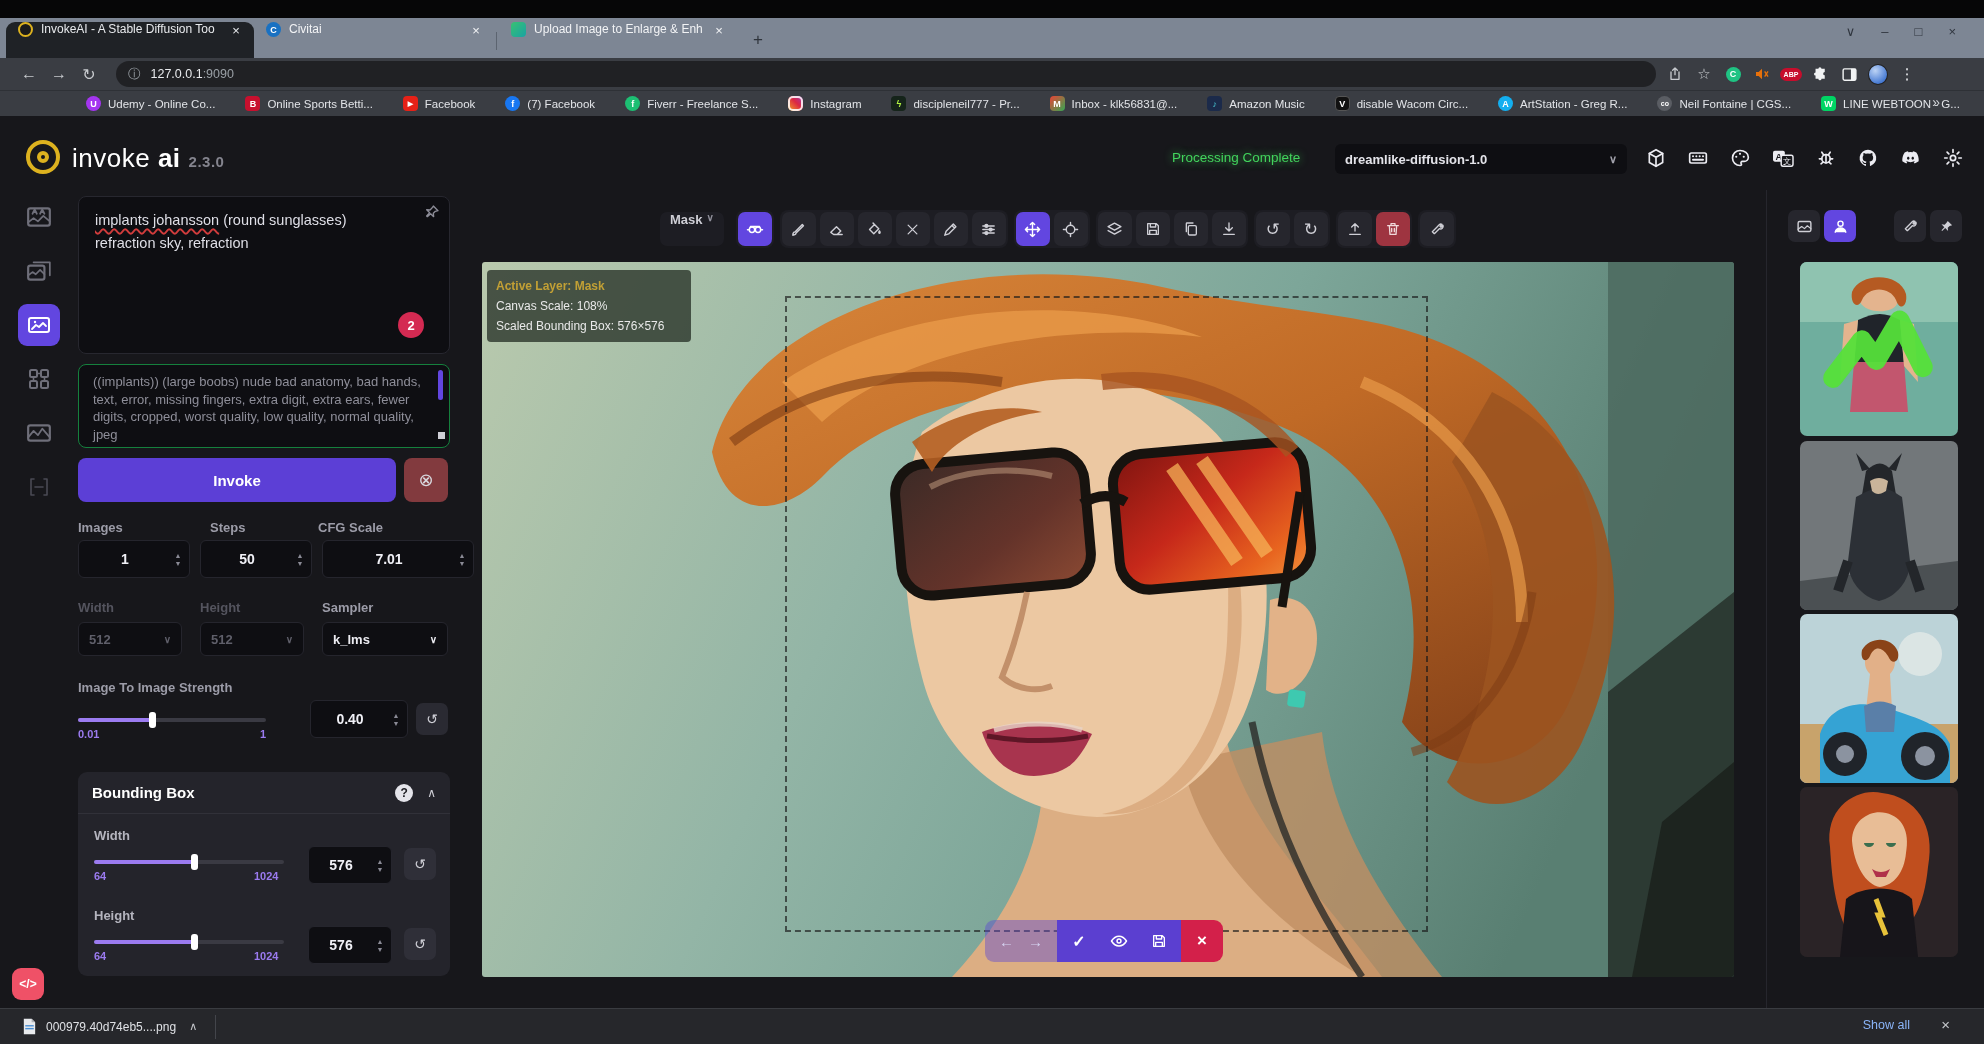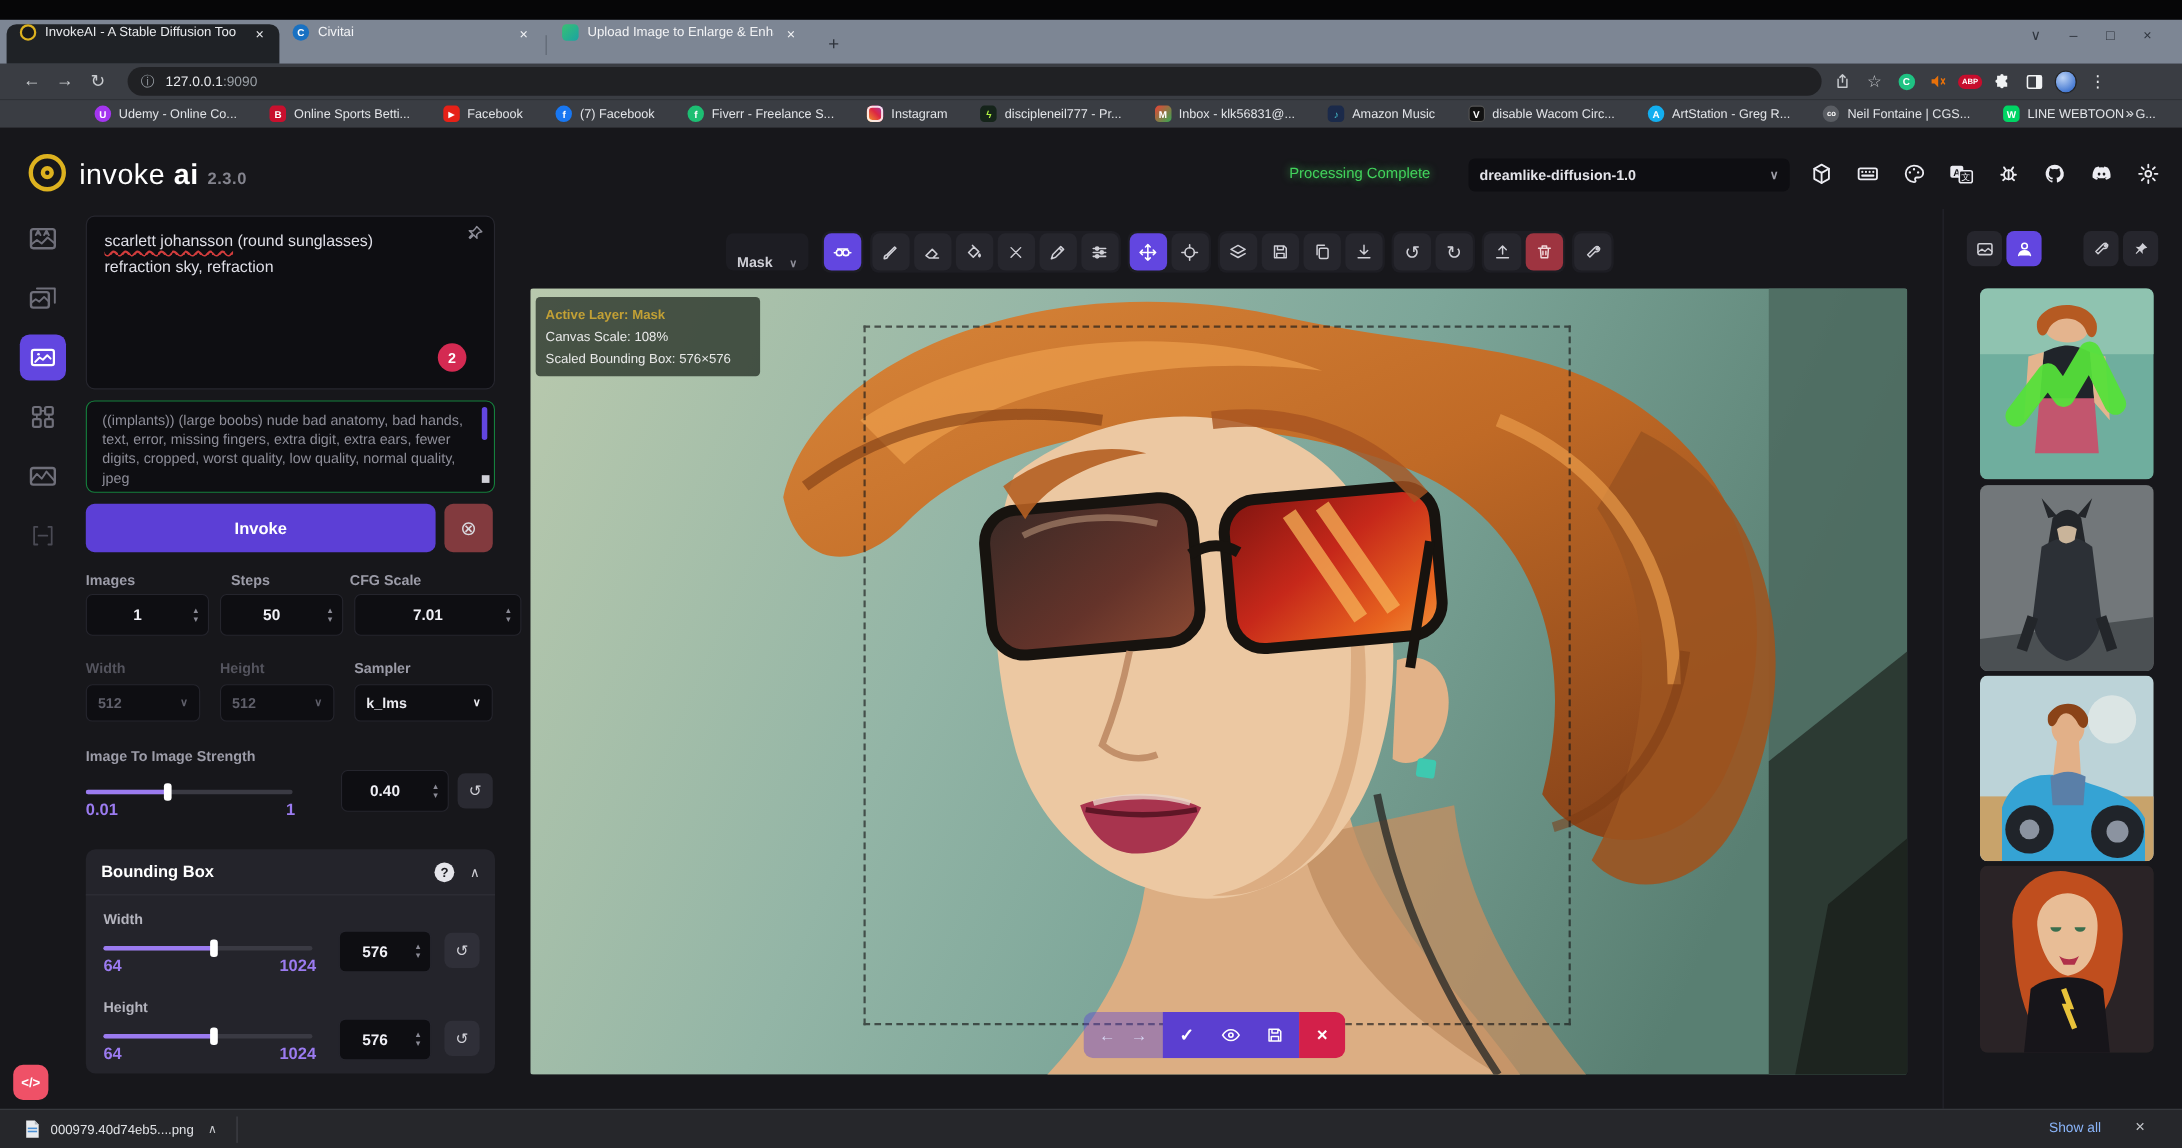--- a/index.html
+++ b/index.html
@@ -64,37 +64,37 @@
   .plabel.dim { color:#54545e; }
   .numbox { background:#0e0e12; border:1px solid #25252d; border-radius:6px; height:38px; display:flex; align-items:center; }
   .numbox .val { flex:1; text-align:center; font-size:14px; font-weight:bold; color:#f0f0f6; }
   .stepper { width:18px; display:flex; flex-direction:column; align-items:center; gap:1px; color:#8a8a95; font-size:7px; padding-right:4px; }
   .selbox { background:#0e0e12; border:1px solid #25252d; border-radius:6px; height:34px; display:flex; align-items:center; padding:0 10px; font-size:13px; font-weight:bold; color:#ececf2; }
   .selbox.dim { color:#5f5f6a; }
   .selbox .chev { margin-left:auto; font-size:10px; }
   .slider { position:absolute; height:4px; background:#3a3a43; border-radius:2px; }
   .slider .fill { position:absolute; left:0; top:0; bottom:0; background:#9b7bf0; border-radius:2px; }
   .slider .thumb { position:absolute; top:-6px; width:7px; height:16px; background:#fff; border-radius:3px; }
-  .slbl { position:absolute; font-size:15px; font-weight:bold; color:#9b7bf0; }
+  .slbl { position:absolute; font-size:11px; font-weight:bold; color:#9b7bf0; }
   .resetbtn { position:absolute; width:32px; height:32px; background:#2a2a32; border-radius:7px; color:#cfcfd6; display:flex; align-items:center; justify-content:center; font-size:14px; }
   .bboxcard { left:78px; top:772px; width:372px; height:204px; background:#24242b; border-radius:9px; }
   .bboxhead { display:flex; align-items:center; height:42px; padding:0 14px; border-bottom:1px solid #313139; }
   .bboxhead .t { font-size:15px; font-weight:bold; color:#fff; }
   .qmark { margin-left:auto; width:18px; height:18px; border-radius:50%; background:#e4e4ea; color:#1a1a1f; font-size:12px; font-weight:bold; display:flex; align-items:center; justify-content:center; }
   .collapse { margin-left:14px; color:#cfcfd6; font-size:12px; }
   .consolebtn { left:12px; top:968px; width:32px; height:32px; background:#ef5167; border-radius:9px; color:#fff; display:flex; align-items:center; justify-content:center; font-size:12px; font-weight:bold; }
 
   
   .canvaswrap { left:482px; top:262px; width:1252px; height:715px; border-radius:3px; overflow:hidden; }
   .ctoolbar { left:660px; top:210px; display:flex; align-items:center; gap:6px; }
   .tgroup { display:flex; gap:4px; background:#1d1d23; border-radius:8px; padding:2px; }
   .tbtn { width:34px; height:34px; border-radius:7px; background:#26262d; color:#cfcfd6; display:flex; align-items:center; justify-content:center; font-size:15px; }
   .tbtn.active { background:#6246e0; color:#fff; }
   .tbtn.danger { background:#9e3440; color:#f0d8da; }
-  .maskchip { height:34px; background:#1d1d23; border-radius:7px; display:flex; align-items:flex-end; gap:15px; padding:0 10px; font-size:13px; font-weight:bold; color:#cfcfd6; margin-right:6px; }
+  .maskchip { height:34px; background:#1d1d23; border-radius:7px; display:flex; align-items:flex-start; gap:4px; padding:0 10px; font-size:13px; font-weight:bold; color:#cfcfd6; margin-right:6px; }
   .overlayinfo { left:487px; top:270px; width:204px; background:rgba(42,52,42,.8); border-radius:4px; padding:6px 9px; font-size:12px; line-height:20px; }
   .overlayinfo .l1 { color:#c2a035; font-weight:bold; }
   .overlayinfo .ln { color:#e9e9e9; }
   .bboxsel { left:785px; top:296px; width:643px; height:636px; border:2px dashed rgba(25,25,25,.65); }
   .staging { left:985px; top:920px; height:42px; display:flex; border-radius:9px; overflow:hidden; }
   .stg-arrows { display:flex; align-items:center; gap:14px; padding:0 14px; background:rgba(96,76,208,.45); color:#d6d4f2; font-size:15px; }
   .stg-mid { display:flex; align-items:center; gap:4px; background:#5b3fd0; padding:0 4px; }
   .stg-btn { width:36px; height:36px; display:flex; align-items:center; justify-content:center; color:#fff; font-size:16px; font-weight:bold; }
   .stg-x { width:42px; background:#d3204a; display:flex; align-items:center; justify-content:center; color:#fff; font-size:17px; font-weight:bold; }
 
@@ -341,21 +341,21 @@
         </svg>
       </div>
     <div class="railbtn dim">
         <svg class="ic" width="24" height="24" viewBox="0 0 24 24">
           <path d="M7 4H4v16h3M17 4h3v16h-3M8 12h8" stroke-width="1.6"></path>
         </svg>
       </div>
   </div>
 
   <div class="abs promptbox">
-    <div><span class="misspell">scarlett johansson</span><span> (round sunglasses)</span></div>
+    <div><span class="misspell">implants johansson</span><span> (round sunglasses)</span></div>
     <div>refraction sky, refraction</div>
   </div>
   <span class="abs pinbtn">
     <svg class="ic" width="16" height="16" viewBox="0 0 24 24" fill="#8d8d98" stroke="none">
         <path d="M14 3l7 7-4 1-3 3 .5 5-4.5-4.5L5 19l-1-1 4.5-5L4 8.5 9 9l3-3z"></path>
       </svg>
   </span>
   <div class="abs qbadge">2</div>
 
   <div class="abs negbox">((implants)) (large boobs) nude bad anatomy, bad hands, text, error, missing fingers, extra digit, extra ears, fewer digits, cropped, worst quality, low quality, normal quality, jpeg</div>

